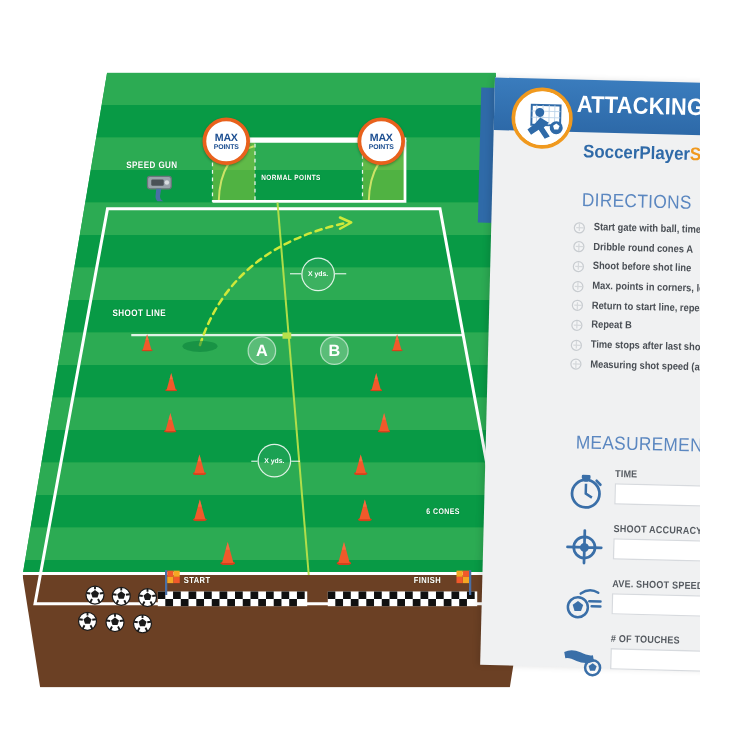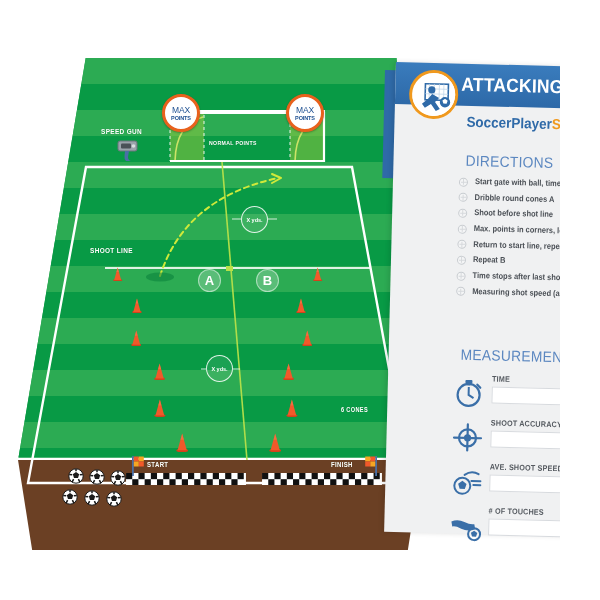--- a/index.html
+++ b/index.html
@@ -55,21 +55,21 @@
   
   .speedgun { position: absolute; left: 116px; top: 110px; width: 26px; height: 26px; }
 
   
   .maxbadge {
     position: absolute; width: 38px; height: 38px; border-radius: 50%;
     background: #ffffff; border: 3px solid #e8611c;
     display: flex; flex-direction: column; align-items: center; justify-content: center;
     box-shadow: 0 1px 2px rgba(0,0,0,.3);
   }
-  .maxbadge .m1 { color: #1d4f91; font-weight: normal; font-size: 8.5px; line-height: 9px; letter-spacing: -.2px; }
+  .maxbadge .m1 { color: #1d4f91; font-weight: bold; font-size: 8.5px; line-height: 9px; letter-spacing: -.2px; }
   .maxbadge .m2 { color: #1d4f91; font-weight: bold; font-size: 5.5px; line-height: 6px; letter-spacing: -.1px; }
   #badge-left  { left: 162px; top: 66px; }
   #badge-right { left: 286px; top: 66px; }
 
   
   .ab-marker {
     position: absolute; width: 23px; height: 23px; border-radius: 50%;
     background: rgba(255,255,255,.22); border: 1px solid rgba(255,255,255,.5);
     color:#fff; font-weight: bold; font-size: 13px;
     display:flex; align-items:center; justify-content:center;

